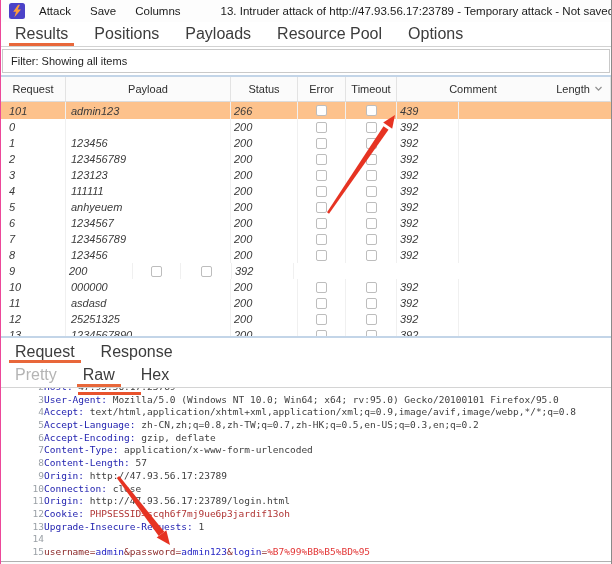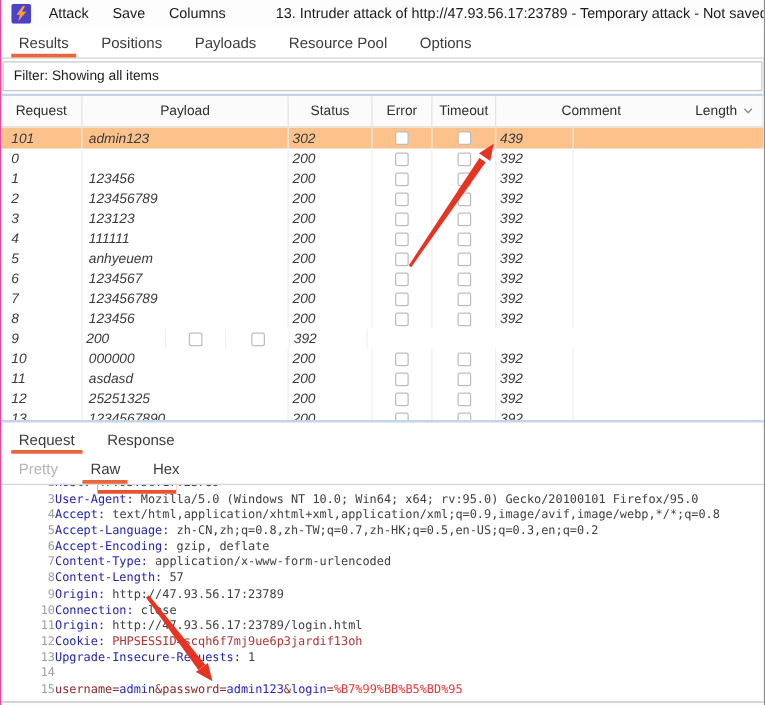--- a/index.html
+++ b/index.html
@@ -10,21 +10,21 @@
   .titlebar{height:22px;display:flex;align-items:center;background:#fdfdfd;}
   .app-icon{width:16px;height:16px;margin:0 11px 0 8px;flex:0 0 auto;}
   .menu-item{font-size:11.5px;color:#1a1a1a;margin-right:13px;padding:2px 3px;cursor:default;}
   .win-title{font-size:11.5px;color:#1a1a1a;margin-left:24px;white-space:nowrap;overflow:hidden;flex:1;}
 
   
   .tabbar{display:flex;align-items:stretch;border-bottom:1px solid #d2d2d2;background:#fff;padding-left:14px;}
   .main-tabs{height:24px;}
   .msg-tabs{height:22px;margin-top:3px;border-bottom:none;}
   .editor-tabs{height:24px;border-bottom:1px solid #d4d4d4;}
-  .tab{position:relative;display:inline-flex;align-items:center;font-size:12px;color:#3c3c3c;margin-right:26px;white-space:nowrap;}
+  .tab{position:relative;display:inline-flex;align-items:center;font-size:16px;color:#3c3c3c;margin-right:26px;white-space:nowrap;}
   .tab.active::after{content:'';position:absolute;left:-6px;right:-6px;bottom:0;height:3px;background:#e8673a;}
   .tab.disabled{color:#b4b4b4;}
 
   
   .filter-bar{margin:2px 1px 0 1px;height:22px;border:1px solid #c9c9c9;display:flex;align-items:center;background:#fff;}
   .filter-bar span{font-size:11px;color:#1d1d1d;padding-left:8px;}
 
   
   .results-table{margin-top:2px;border-top:2px solid #c3d5e8;border-bottom:2px solid #c3d5e8;height:259px;overflow:hidden;background:#fff;}
   .thead{display:flex;height:24px;background:#fbfbfb;border-bottom:1px solid #dcdcdc;}
@@ -101,21 +101,21 @@
         <span>Length</span>
         <svg width="9" height="6" viewBox="0 0 9 6">
             <path d="M1.5 1 L4.5 4.2 L7.5 1" stroke="#8f8f8f" stroke-width="1.2" fill="none"></path>
           </svg>
       </span>
     </div>
     <div class="tbody" id="tbody">
         <div class="trow selected">
           <span class="td col-req">101</span>
           <span class="td col-pay">admin123</span>
-          <span class="td col-status">302</span>
+          <span class="td col-status">266</span>
           <span class="td col-err">
             <span class="cbx"></span>
           </span>
           <span class="td col-tmo">
             <span class="cbx"></span>
           </span>
           <span class="td col-len">439</span>
           <span class="td col-com"></span>
         </div>
         <div class="trow">

